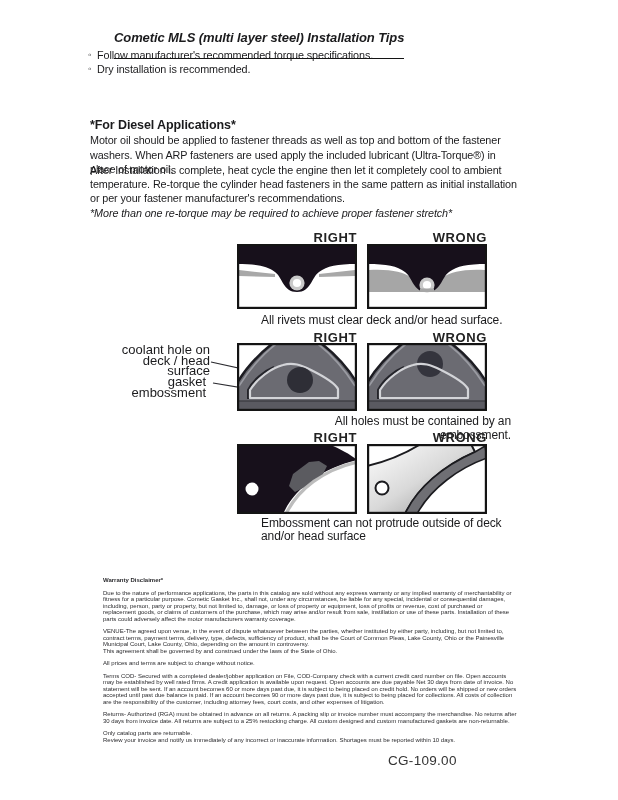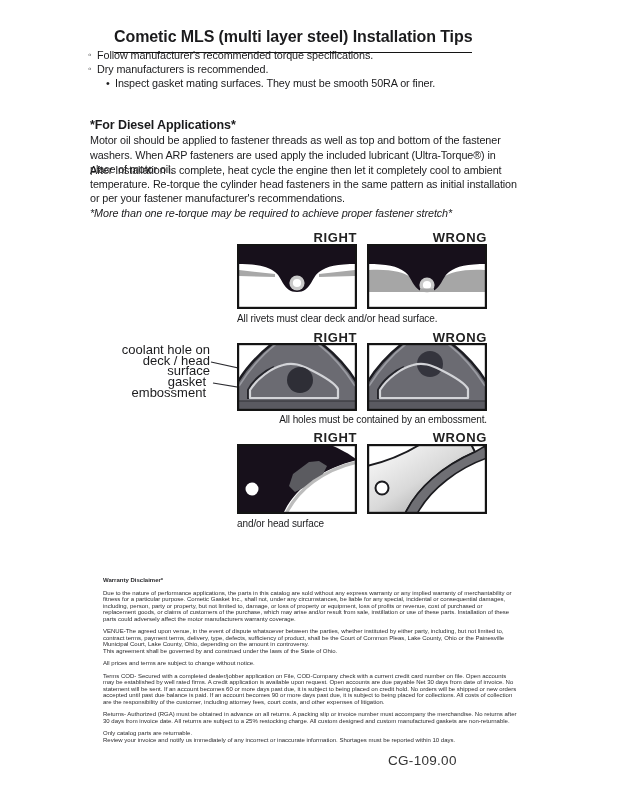--- a/index.html
+++ b/index.html
@@ -2,34 +2,34 @@
 <html><head>
 <meta charset="utf-8">
 <style>
   html,body{margin:0;padding:0;background:#ffffff;}
   body{width:618px;height:800px;position:relative;overflow:hidden;
        font-family:"Liberation Sans","DejaVu Sans",sans-serif;color:#1b1b1d;}
   .abs{position:absolute;}
 
   
   .title{left:114px;top:28px;}
-  .title-text{font-size:16px;font-weight:700;letter-spacing:-0.1px;
-              border-bottom:1.6px solid #141414;padding-bottom:7px;}
+  .title-text{font-size:13px;font-weight:700;letter-spacing:-0.1px;
+              border-bottom:1.6px solid #141414;padding-bottom:13px;font-style:italic;}
   .bullets{left:88px;top:48px;width:470px;font-size:10.8px;line-height:14px;letter-spacing:-0.1px;}
   .bullet,.sub-bullet{display:flex;align-items:flex-end;}
   .bullet::before{content:"◦";width:9px;flex:0 0 9px;font-size:10px;}
   .sub-bullet{margin-left:18px;}
   .sub-bullet::before{content:"•";width:9px;flex:0 0 9px;}
   .diesel-h{left:90px;top:118px;font-size:12.5px;font-weight:700;letter-spacing:-0.1px;}
   .para{left:90px;width:428px;font-size:10.8px;line-height:14.5px;letter-spacing:-0.1px;}
   .p1{top:133px;} .p2{top:163px;line-height:14px;} .pnote{top:206px;font-style:italic;}
 
   
   .dg-label{width:120px;text-align:right;font-size:13px;font-weight:600;letter-spacing:0.6px;color:#222;}
-  .dg-caption{font-size:10px;letter-spacing:-0.1px;color:#1b1b1d;}
+  .dg-caption{font-size:12px;letter-spacing:-0.1px;color:#1b1b1d;margin-left:24px;}
   .side-label{font-size:13px;line-height:10.5px;text-align:right;color:#1b1b1d;}
   svg{display:block;}
 
   
   .legal{left:103px;top:577px;width:414px;font-size:6px;line-height:6.5px;color:#2b2b2e;}
   .legal-h{font-weight:700;}
   .legal p{margin:6px 0 0 0;white-space:pre-line;}
 
   .page-num{left:388px;top:753px;font-size:13.5px;letter-spacing:0.3px;color:#333;}
 </style>
@@ -38,24 +38,21 @@
 
 <div class="abs title">
   <span class="title-text">Cometic MLS (multi layer steel) Installation Tips</span>
 </div>
 
 <div class="abs bullets">
   <div class="bullet">
       <span>Follow manufacturer's recommended torque specifications.</span>
     </div>
   <div class="bullet">
-      <span>Dry manufacturers is recommended.</span>
-    </div>
-  <div class="sub-bullet">
-      <span>Inspect gasket mating surfaces.  They must be smooth 50RA or finer.</span>
+      <span>Dry installation is recommended.</span>
     </div>
 </div>
 
 <div class="abs diesel-h">*For Diesel Applications*</div>
 <div class="abs para p1">Motor oil should be applied to fastener threads as well as top and bottom of the fastener washers. When ARP fasteners are used apply the included lubricant (Ultra-Torque®) in place of motor oil.</div>
 <div class="abs para p2">After Installation is complete, heat cycle the engine then let it completely cool to ambient temperature. Re-torque the cylinder head fasteners in the same pattern as initial installation or per your fastener manufacturer's recommendations.</div>
 <div class="abs para pnote">*More than one re-torque may be required to achieve proper fastener stretch*</div>
 
 <div class="abs dg-label" style="left:237px;top:230px;">RIGHT</div>
 <div class="abs dg-label" style="left:367px;top:230px;">WRONG</div>
@@ -151,20 +148,21 @@
     </linearGradient>
   </defs>
   <rect width="120" height="70" fill="#ffffff"></rect>
   <path d="M54,0 C36,11 18,18 0,22 L0,70 L38,70 C50,44 76,22 108,8 L104,0 Z" fill="url(#g3)" stroke="#1b1b1f" stroke-width="2" stroke-linejoin="round"></path>
   <path d="M38,70 C50,44 76,22 108,8 L118,2 L120,14 C92,24 64,44 50,70 Z" fill="#6f6f74" stroke="#1b1b1f" stroke-width="1.6"></path>
   <circle cx="15" cy="44" r="6.5" fill="#ffffff" stroke="#1b1b1f" stroke-width="2"></circle>
   <rect x="1.1" y="1.1" width="117.8" height="67.8" fill="none" stroke="#141414" stroke-width="2.2"></rect>
 </svg>
 
 <div class="abs dg-caption" style="left:237px;top:517px;width:260px;line-height:13px;">
+  <div>Embossment can not protrude outside of deck</div>
   <div>and/or head surface</div>
 </div>
 
 <div class="abs legal">
   <div class="legal-h">Warranty Disclaimer*</div>
   <p>Due to the nature of performance applications, the parts in this catalog are sold without any express warranty or any implied warranty of merchantability or fitness for a particular purpose.  Cometic Gasket Inc., shall not, under any circumstances, be liable for any special, incidental or consequential damages, including, person, party or property, but not limited to, damage, or loss of property or equipment, loss of profits or revenue, cost of purchased or replacement goods, or claims of customers of the purchase, which may arise and/or result from sale, instillation or use of these parts.  Installation of these parts could adversely affect the motor manufacturers warranty coverage.</p>
   <p>VENUE-The agreed upon venue, in the event of dispute whatsoever between the parties, whether instituted by either party, including, but not limited to, contract terms, payment terms, delivery, type, defects, sufficiency of product, shall be the Court of Common Pleas, Lake County, Ohio or the Painesville Municipal Court, Lake County, Ohio, depending on the amount in controversy.
 This agreement shall be governed by and construed under the laws of the State of Ohio.</p>
   <p>All prices and terms are subject to change without notice.</p>
   <p>Terms COD- Secured with a completed dealer/jobber application on File, COD-Company check with a current credit card number on file.  Open accounts may be established by well rated firms.  A credit application is available upon request.  Open accounts are due payable Net 30 days from date of invoice.  No statement will be sent.  If an account becomes 60 or more days past due, it is subject to being placed on credit hold.  No orders will be shipped or new orders accepted until past due balance is paid.  If an account becomes 90 or more days past due, it is subject to being placed for collections.  All costs of collection are the responsibility of the customer, including attorney fees, court costs, and other expenses of litigation.</p>

